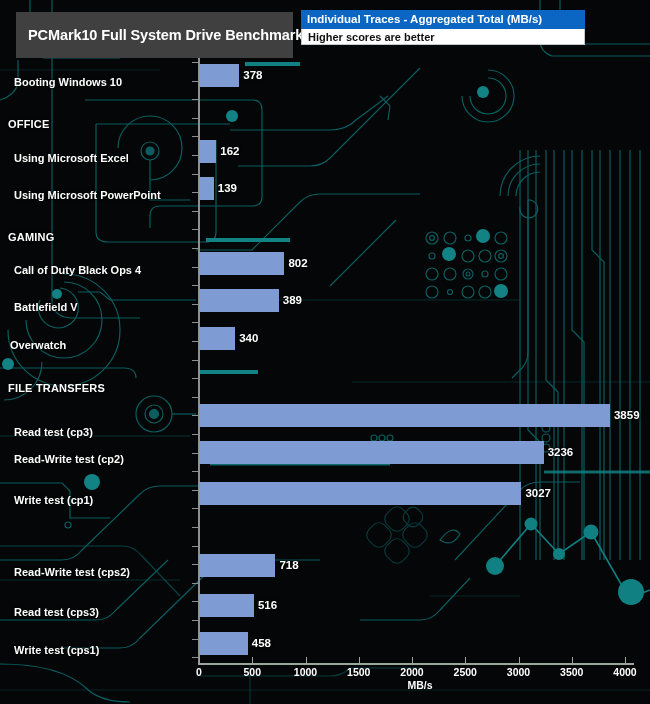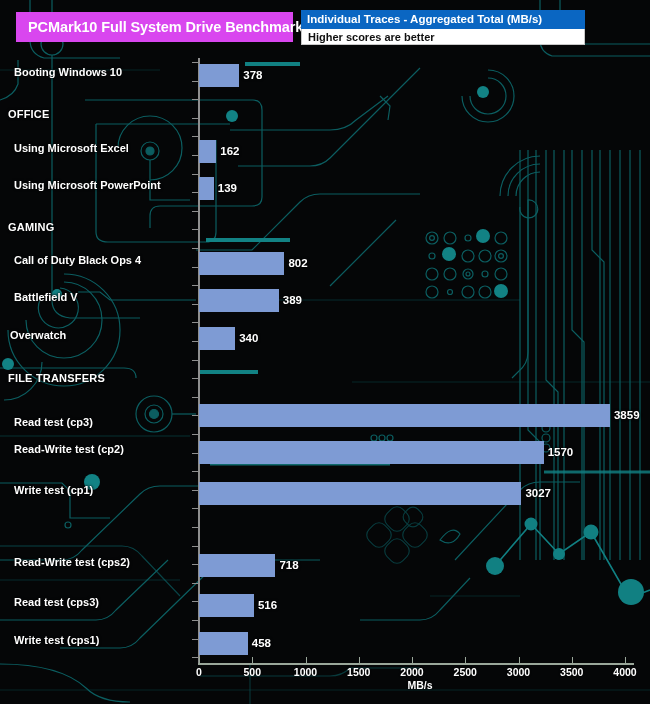--- a/index.html
+++ b/index.html
@@ -24,22 +24,22 @@
     width: 650px; height: 704px;
     pointer-events: none;
   }
 
   
   .title-bar {
     position: absolute;
     left: 16px;
     top: 12px;
     width: 277px;
-    height: 30px;
-    background: #d946ef;
+    height: 46px;
+    background: #404040;
     display: flex;
     align-items: center;
     padding-left: 12px;
     box-sizing: border-box;
   }
   .title-bar-text {
     color: #ffffff;
     font-size: 14.5px;
     font-weight: bold;
     letter-spacing: -0.1px;
@@ -116,20 +116,21 @@
     height: 6px;
     background: #9aa79a;
   }
   .row-label {
     position: absolute;
     color: #ffffff;
     font-size: 11px;
     font-weight: bold;
     white-space: nowrap;
     text-shadow: 0 0 2px #000, 0 0 3px #000;
+    margin-top: 10px;
   }
   .row-label.group {
     letter-spacing: 0.2px;
   }
   .bar {
     position: absolute;
     background: #7e9bd4;
     height: 23px;
   }
   .bar-value {
@@ -404,21 +405,21 @@
         <div class="bar-value" style="left: 282.769px; top: 294px;">389</div>
         <div class="row-label" style="top: 329px; left: 10px;">Overwatch</div>
         <div class="bar" style="left: 199px; top: 327px; width: 36.21px; background: rgb(126, 155, 212);"></div>
         <div class="bar-value" style="left: 239.21px; top: 332px;">340</div>
         <div class="row-label group" style="top: 372px; left: 8px;">FILE TRANSFERS</div>
         <div class="row-label" style="top: 416px; left: 14px;">Read test (cp3)</div>
         <div class="bar" style="left: 199px; top: 404px; width: 410.983px; background: rgb(126, 155, 212);"></div>
         <div class="bar-value" style="left: 613.984px; top: 409px;">3859</div>
         <div class="row-label" style="top: 443px; left: 14px;">Read-Write test (cp2)</div>
         <div class="bar" style="left: 199px; top: 441px; width: 344.634px; background: rgb(126, 155, 212);"></div>
-        <div class="bar-value" style="left: 547.634px; top: 446px;">1570</div>
+        <div class="bar-value" style="left: 547.634px; top: 446px;">3236</div>
         <div class="row-label" style="top: 484px; left: 14px;">Write test (cp1)</div>
         <div class="bar" style="left: 199px; top: 482px; width: 322.375px; background: rgb(126, 155, 212);"></div>
         <div class="bar-value" style="left: 525.375px; top: 487px;">3027</div>
         <div class="row-label" style="top: 556px; left: 14px;">Read-Write test (cps2)</div>
         <div class="bar" style="left: 199px; top: 554px; width: 76.467px; background: rgb(126, 155, 212);"></div>
         <div class="bar-value" style="left: 279.467px; top: 559px;">718</div>
         <div class="row-label" style="top: 596px; left: 14px;">Read test (cps3)</div>
         <div class="bar" style="left: 199px; top: 594px; width: 54.954px; background: rgb(126, 155, 212);"></div>
         <div class="bar-value" style="left: 257.954px; top: 599px;">516</div>
         <div class="row-label" style="top: 634px; left: 14px;">Write test (cps1)</div>

